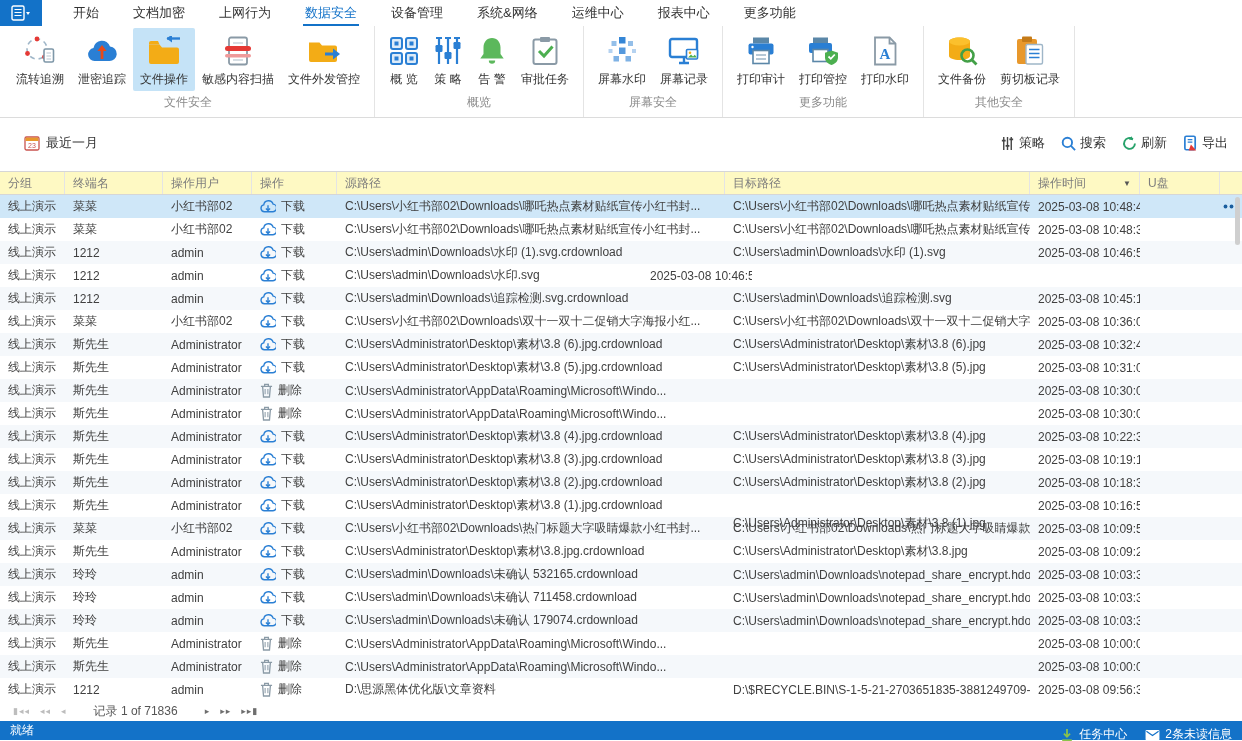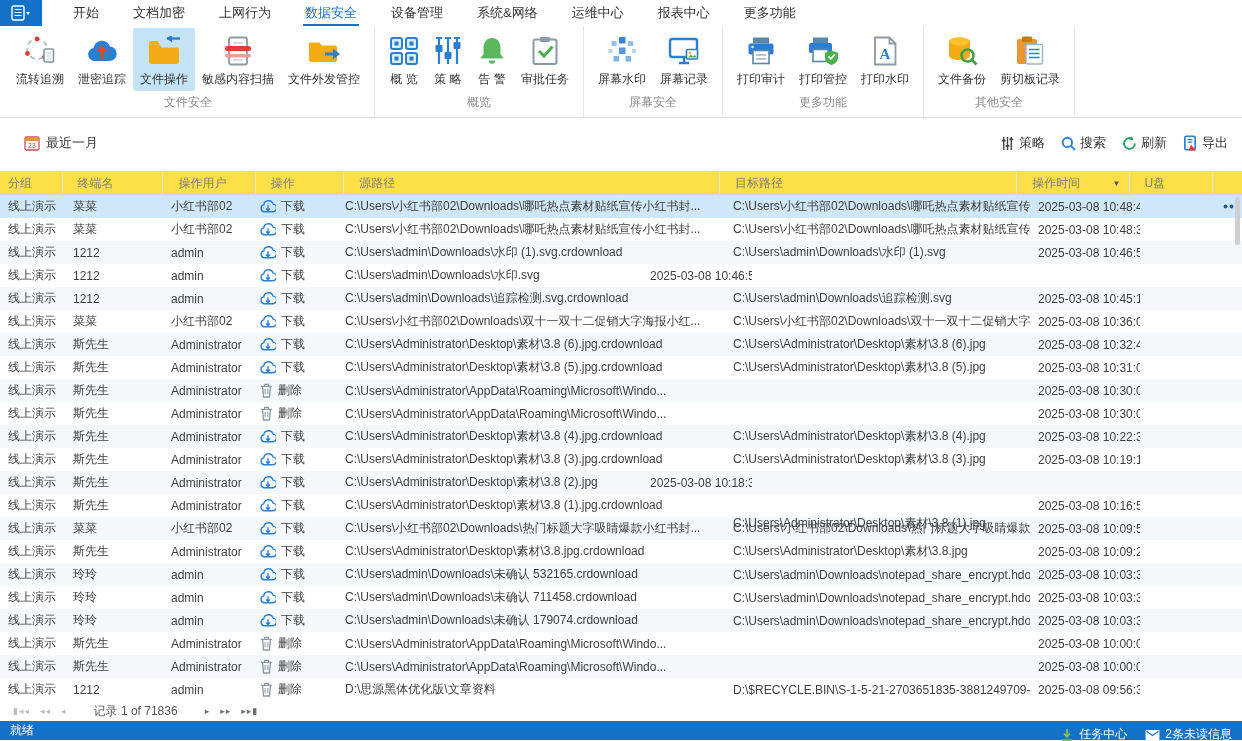--- a/index.html
+++ b/index.html
@@ -36,21 +36,21 @@
 
   
   .toolbar{height:53px;position:relative;background:#fff;flex:0 0 auto;}
   .datefilter{position:absolute;left:24px;top:16px;display:flex;align-items:center;gap:6px;font-size:13px;color:#333;cursor:pointer;}
   .actions{position:absolute;right:14px;top:16px;display:flex;gap:16px;}
   .action{display:flex;align-items:center;gap:4px;font-size:13px;color:#333;cursor:pointer;white-space:nowrap;}
   .icon{display:inline-flex;align-items:center;justify-content:center;line-height:0;}
 
   
   .grid{flex:0 0 auto;position:relative;}
-  .thead{display:flex;height:24px;border-top:1px solid #d6d6d6;border-bottom:1px solid #d6d6d6;align-items:center;color:#7d7d7d;background:#fde047;gap:7px;}
+  .thead{display:flex;height:24px;border-top:1px solid #d6d6d6;border-bottom:1px solid #d6d6d6;align-items:center;color:#7d7d7d;background:#fef9c3;}
   .th{height:100%;display:flex;align-items:center;padding:0 8px;border-right:1px solid #e4e4e4;white-space:nowrap;overflow:hidden;cursor:pointer;}
   .th:last-child{border-right:none;}
   .th .arrow{margin-left:auto;font-size:8px;color:#555;padding-left:4px;}
   .tbody{position:relative;height:506px;overflow:hidden;}
   .tr{display:flex;height:23px;align-items:center;cursor:pointer;}
   .tr:nth-child(odd){background:var(--row-alt);}
   .tr.selected{background:var(--row-selected);}
   .td{padding:0 8px;white-space:nowrap;overflow:hidden;height:100%;display:flex;align-items:center;color:#404040;}
   .td.op{gap:5px;}
   .dots{margin-left:auto;padding-right:2px;cursor:pointer;}
@@ -668,20 +668,21 @@
           <div class="td" style="width: 89px;">Administrator</div>
           <div class="td op" style="width: 85px;">
             <span class="icon">
               <svg width="16" height="13" viewBox="0 0 20 16">
                 <path d="M5.5 14.5A4.3 4.3 0 014.7 6a6 6 0 0111.7-.9 3.9 3.9 0 01-1 9.4z" fill="none" stroke="#2a7fd4" stroke-width="1.7"></path>
                 <path d="M10 6.5v6.5M7.4 10.4L10 13l2.6-2.6" fill="none" stroke="#2a7fd4" stroke-width="1.7"></path>
               </svg>
             </span>
             <span>下载</span>
           </div>
+          <div class="td" style="width: 388px;">C:\Users\Administrator\Desktop\素材\3.8 (2).jpg.crdownload</div>
           <div class="td" style="width: 305px;">C:\Users\Administrator\Desktop\素材\3.8 (2).jpg</div>
           <div class="td" style="width: 110px;">2025-03-08 10:18:33</div>
           <div class="td" style="width: 80px;"></div>
           <div class="td" style="width: 22px; padding: 0px;"></div>
         </div>
         <div class="tr">
           <div class="td" style="width: 65px;">线上演示</div>
           <div class="td" style="width: 98px;">斯先生</div>
           <div class="td" style="width: 89px;">Administrator</div>
           <div class="td op" style="width: 85px;">

